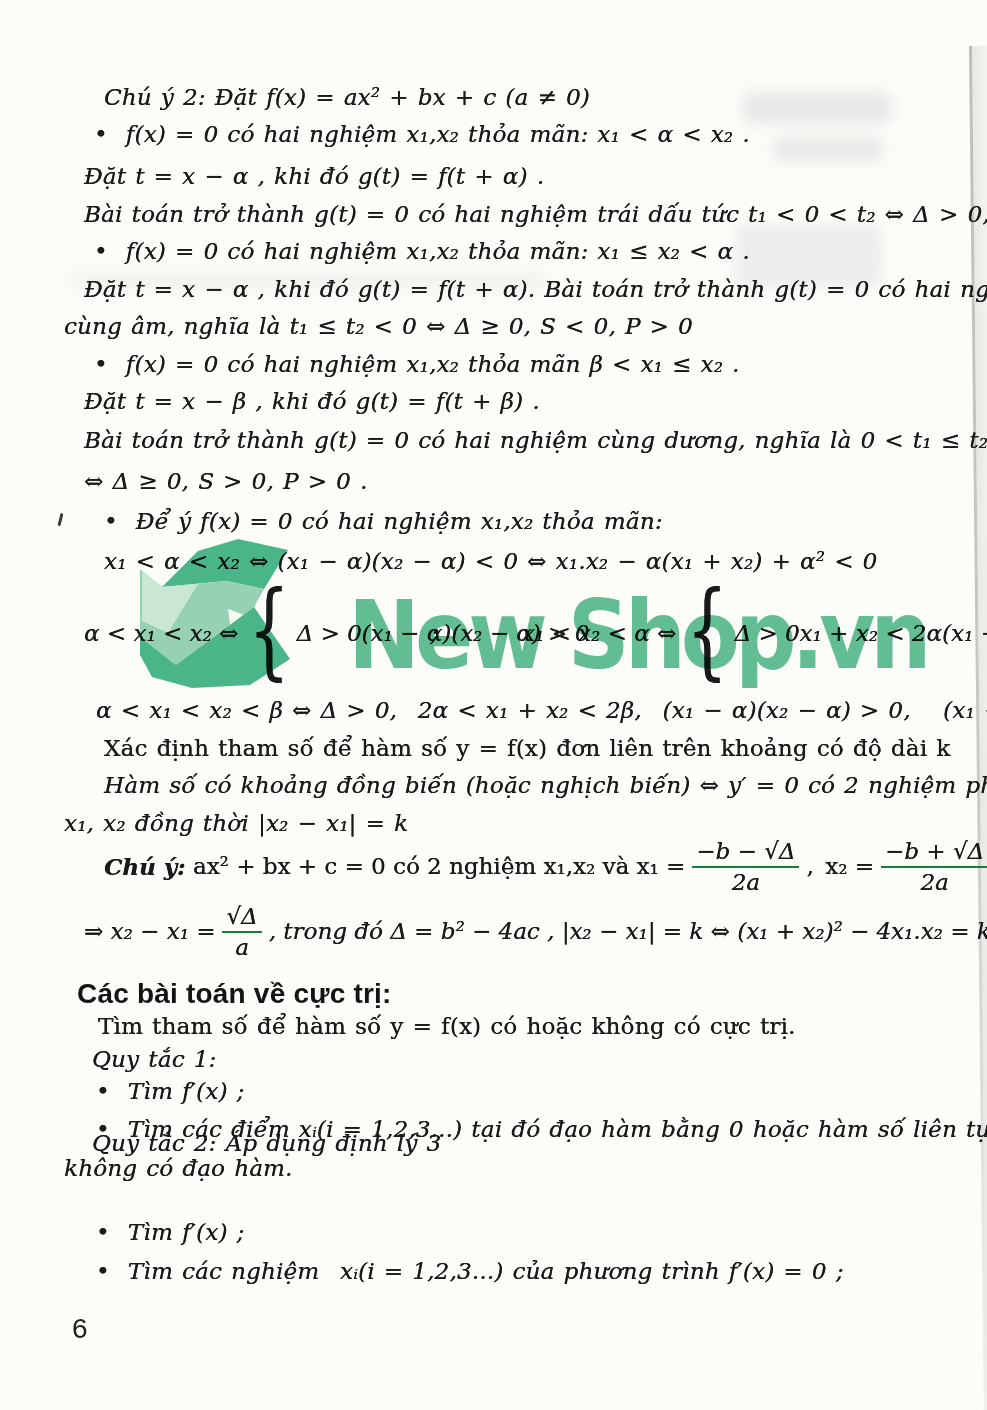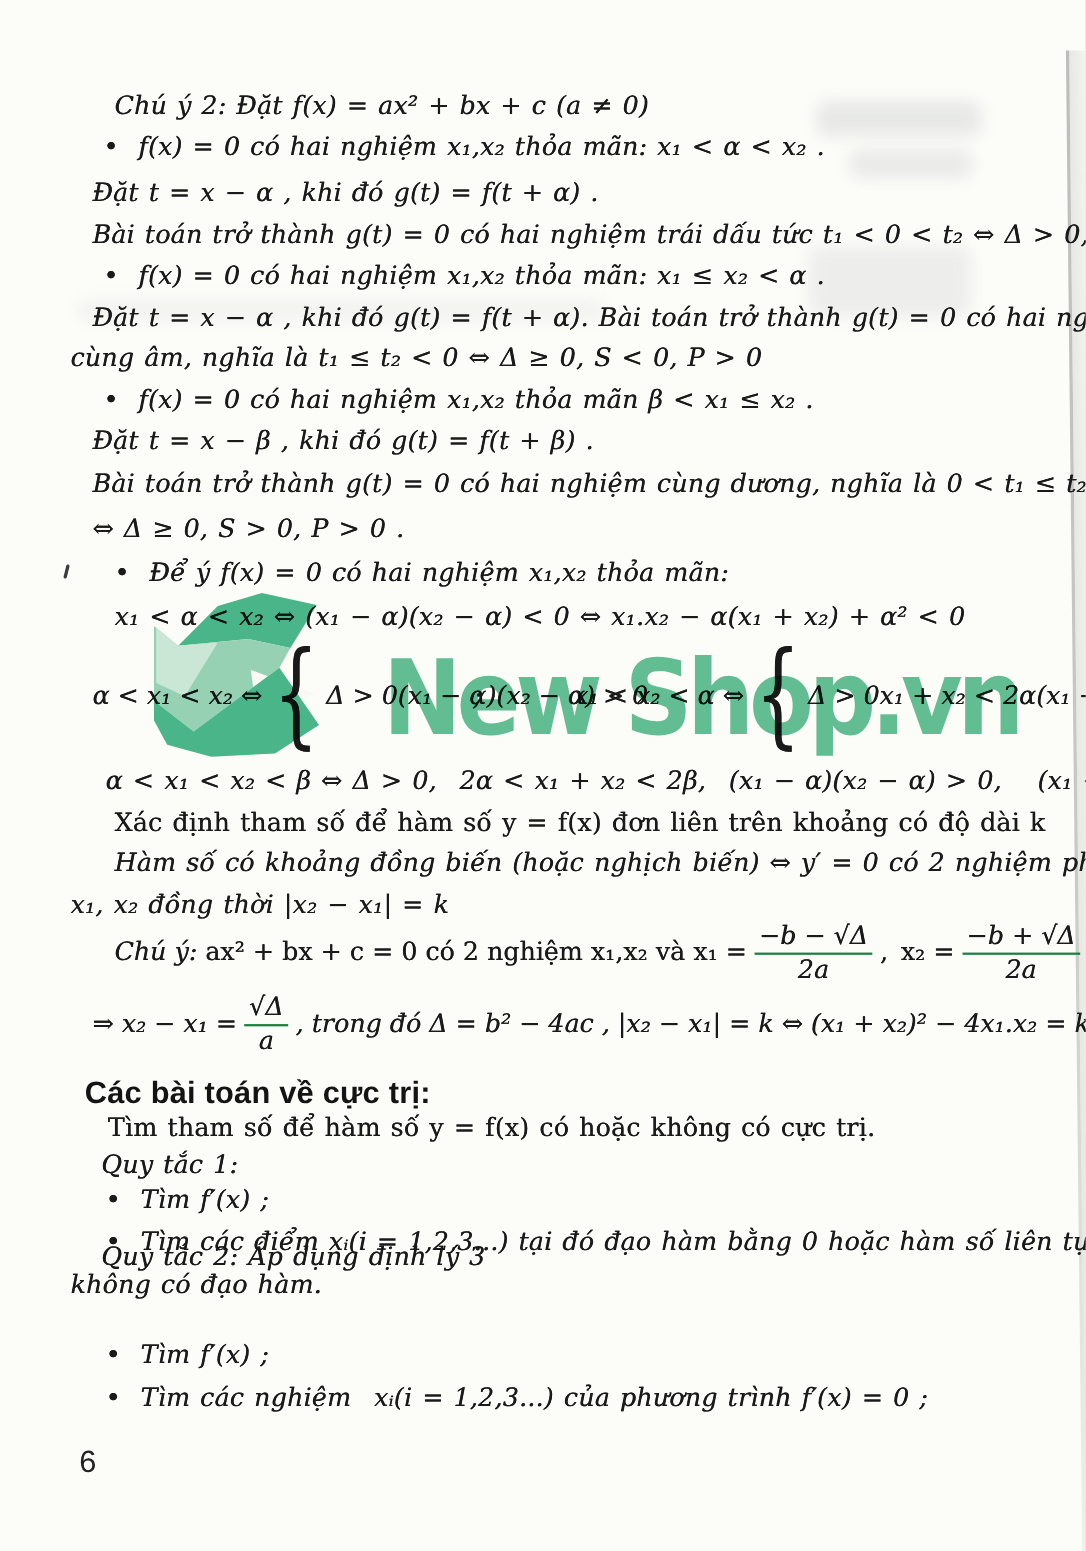--- a/index.html
+++ b/index.html
@@ -22,21 +22,21 @@
   .brace{
     font-family:"DejaVu Serif",serif;font-style:normal;font-size:104px;font-weight:300;
     display:inline-block;transform:scaleX(.62);transform-origin:center;line-height:104px;
     margin:0 -6px 6px -4px;
   }
   .cstack{display:flex;}
   .cstack .crow{line-height:37px}
   .sys-sep{position:absolute;font-size:25px;font-style:italic}
   
   .fxline{position:absolute;display:flex;align-items:center;font-size:23px;white-space:nowrap;text-shadow:.25px 0 0 currentColor;}
-  .fxline b{font-weight:normal;font-style:italic}
+  .fxline b{font-weight:bold;font-style:italic}
   .frac{display:inline-flex;flex-direction:column;align-items:center;margin:0 7px;font-style:italic}
   .frac .num{display:block;padding:1px 4px 3px;border-bottom:2px solid #15803d;line-height:24px}
   .frac .den{display:block;padding-top:2px;line-height:24px}
   .heading{
     position:absolute;font-family:"Liberation Sans","DejaVu Sans",sans-serif;
     font-weight:bold;font-size:28px;letter-spacing:.2px;color:#141414;
   }
   .pagenum{position:absolute;font-family:"Liberation Sans","DejaVu Sans",sans-serif;font-size:28px;color:#222}
   
   .wm-text{

